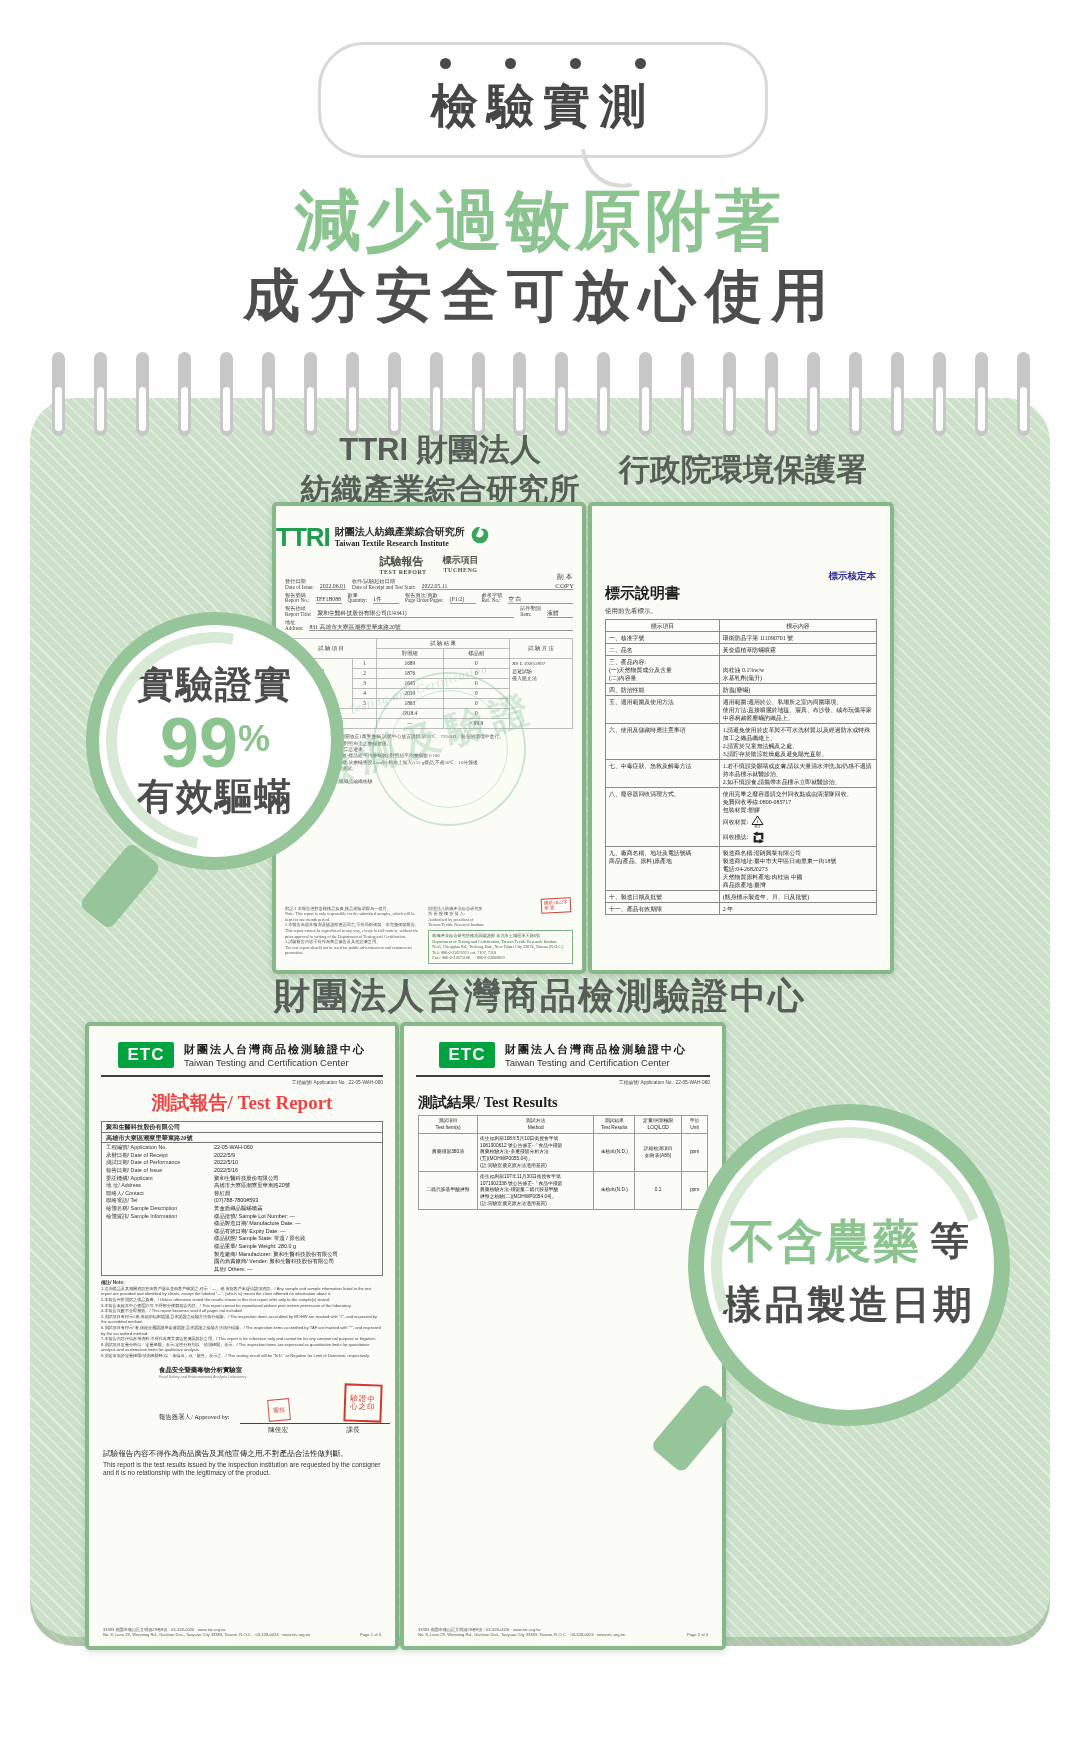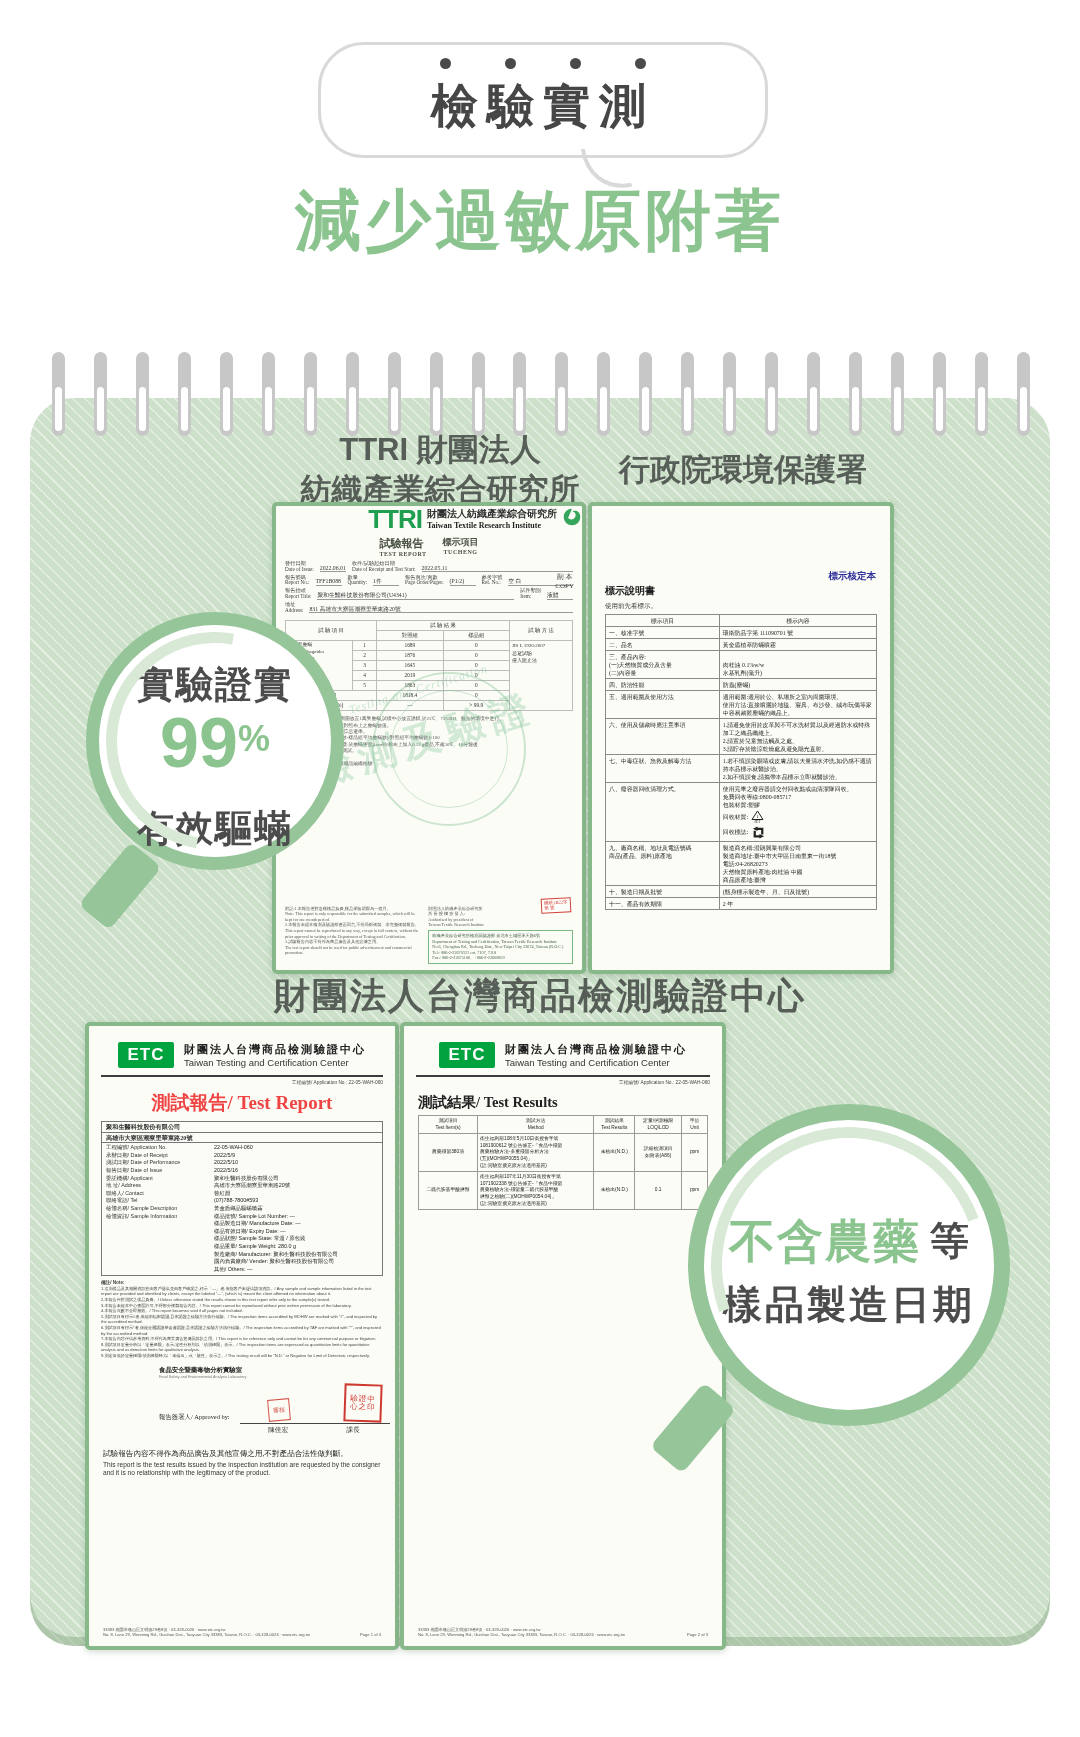--- a/index.html
+++ b/index.html
@@ -35,21 +35,21 @@
 
   
   .doc{background:#fcfcf7;border:4px solid #87b88a;border-radius:5px;box-shadow:0 2px 6px rgba(80,110,80,.25);overflow:hidden;z-index:5;color:#333;}
   .doc1{left:272px;top:502px;width:306px;height:464px;}
   .doc2{left:588px;top:502px;width:298px;height:464px;}
   .doc3{left:85px;top:1022px;width:306px;height:620px;}
   .doc4{left:400px;top:1022px;width:318px;height:620px;}
   .serif{font-family:"Liberation Serif",serif;}
 
   
-  .ttri-head{display:flex;justify-content:flex-end;align-items:flex-start;gap:5px;margin-top:1px;}
+  .ttri-head{display:flex;justify-content:flex-start;align-items:flex-start;gap:5px;margin-top:19px;}
   .ttri-logo{font-size:26px;font-weight:800;color:#1f9e50;letter-spacing:-1px;line-height:24px;}
   .ttri-org .cn{font-size:10px;font-weight:700;color:#2e2e2e;}
   .ttri-org .en{font-size:8px;font-weight:700;color:#222;}
   .ttri-titles{display:flex;justify-content:center;gap:16px;margin-top:5px;}
   .ttri-titles .cn{font-size:11px;font-weight:700;color:#4a5243;}
   .ttri-titles .en{font-size:6px;font-weight:700;color:#4a5243;letter-spacing:.5px;text-align:center;}
   .ttri-copy{position:absolute;right:8px;top:66px;text-align:center;font-size:7px;color:#444;}
   .ttri-fields{margin:4px 9px 0;font-size:5.2px;color:#333;}
   .fr{display:flex;gap:6px;margin-top:2.5px;align-items:flex-end;}
   .fl{white-space:pre-line;line-height:5.6px;color:#3c3c3c;flex-shrink:0;}
@@ -66,21 +66,21 @@
   .wm-en{left:70px;top:176px;font-size:12px;font-style:italic;color:rgba(125,195,150,.4);transform:rotate(-17deg);letter-spacing:1px;}
   .ttri-footer{position:absolute;left:9px;right:9px;bottom:6px;display:flex;gap:8px;font-size:4.2px;line-height:5.6px;color:#555;}
   .ttri-footer .left{width:47%;}
   .ttri-footer .right{flex-grow:1;position:relative;}
   .addr-box{border:1px solid #7db884;padding:2px 3px;margin-top:2px;color:#3f5f46;}
   .red-stamp{position:absolute;right:2px;top:-8px;border:1px solid #d04038;color:#d04038;font-size:4.6px;line-height:5.4px;padding:1px 2px;transform:rotate(-3deg);background:rgba(255,255,255,.55);}
 
   
   .epa-approval{position:absolute;right:14px;top:64px;color:#30309a;font-weight:700;font-size:9.5px;font-family:"Liberation Serif",serif;}
   .epa-body{padding:78px 13px 0;}
-  .epa-title{font-size:10px;font-weight:700;color:#1e1e1e;}
+  .epa-title{font-size:15px;font-weight:700;color:#1e1e1e;}
   .epa-intro{font-size:6.5px;color:#333;margin:4px 0 3px;}
   .epa-table{width:100%;border-collapse:collapse;font-size:5.9px;line-height:8px;color:#222;}
   .epa-table td,.epa-table th{border:1px solid #8a8a8a;padding:1.5px 3px;vertical-align:top;text-align:left;font-weight:400;}
   .epa-table th{text-align:center;}
   .epa-table .c1{width:42%;}
   .icon-line{display:flex;align-items:center;gap:3px;margin-top:1px;}
 
   
   .etc-head{display:flex;align-items:center;justify-content:center;gap:10px;margin-top:16px;}
   .etc-logo{width:56px;height:26px;background:#00a33e;color:#fff;font-weight:800;font-size:17px;letter-spacing:1px;display:flex;align-items:center;justify-content:center;border-radius:2px;}
@@ -113,21 +113,21 @@
 
   .res-title{margin:8px 14px 2px;font-size:14.5px;font-weight:800;color:#222;font-family:"Liberation Serif",serif;}
   .res-table{margin:3px 14px 0;border-collapse:collapse;font-size:4.8px;line-height:6.6px;color:#222;width:calc(100% - 28px);}
   .res-table td,.res-table th{border:1px solid #9a9a9a;padding:2px;text-align:center;font-weight:400;vertical-align:middle;}
   .res-table .method{text-align:left;}
 
   
   .mag{border-radius:50%;background:#fff;box-sizing:border-box;z-index:20;display:flex;flex-direction:column;align-items:center;justify-content:center;}
   .mag-arc{position:absolute;left:7px;top:7px;right:7px;bottom:7px;border-radius:50%;border:11px solid transparent;border-left-color:#d8e9d6;border-top-color:#d8e9d6;transform:rotate(-35deg);}
   .mag1{left:86px;top:612px;width:258px;height:258px;border:13px solid #96c59a;}
-  .mag1 .t1,.mag1 .t3{font-size:37px;font-weight:800;color:#4c4c4c;letter-spacing:2px;line-height:44px;margin-top:32px;}
+  .mag1 .t1,.mag1 .t3{font-size:37px;font-weight:800;color:#4c4c4c;letter-spacing:2px;line-height:44px;}
   .mag1 .t2{display:flex;align-items:flex-end;line-height:64px;}
   .mag1 .num{font-size:70px;font-weight:800;color:#8cc48f;}
   .mag1 .pct{font-size:36px;font-weight:800;color:#8cc48f;margin-bottom:4px;}
   .mag-handle{background:#96c59a;border-radius:8px;z-index:19;}
   .hnd1{left:100px;top:845px;width:40px;height:82px;transform:rotate(40deg);}
   .mag2{left:688px;top:1104px;width:322px;height:322px;border:16px solid #96c59a;}
   .mag2 .l1{display:flex;align-items:flex-end;line-height:54px;margin-top:16px;}
   .mag2 .g{font-size:46px;font-weight:800;color:#8cc48f;letter-spacing:2px;}
   .mag2 .d{font-size:39px;font-weight:800;color:#4c4c4c;margin-left:9px;}
   .mag2 .l2{font-size:39px;font-weight:800;color:#4c4c4c;letter-spacing:3px;margin-top:10px;}
@@ -145,20 +145,21 @@
         <i></i>
         <i></i>
       </div>
     <div class="badge-label">檢驗實測</div>
   </div>
   <svg class="abs badge-tail" width="58" height="48" viewBox="0 0 58 48">
     <path d="M5 1 C 9 24, 26 40, 52 36" fill="none" stroke="#d9d9d9" stroke-width="4" stroke-linecap="round"></path>
   </svg>
 
   <div class="abs hero-green">減少過敏原附著</div>
+  <div class="abs hero-dark">成分安全可放心使用</div>
 
   <div class="abs panel"></div>
   <div class="abs rings">
       <div class="ring">
         <i></i>
       </div>
       <div class="ring">
         <i></i>
       </div>
       <div class="ring">

